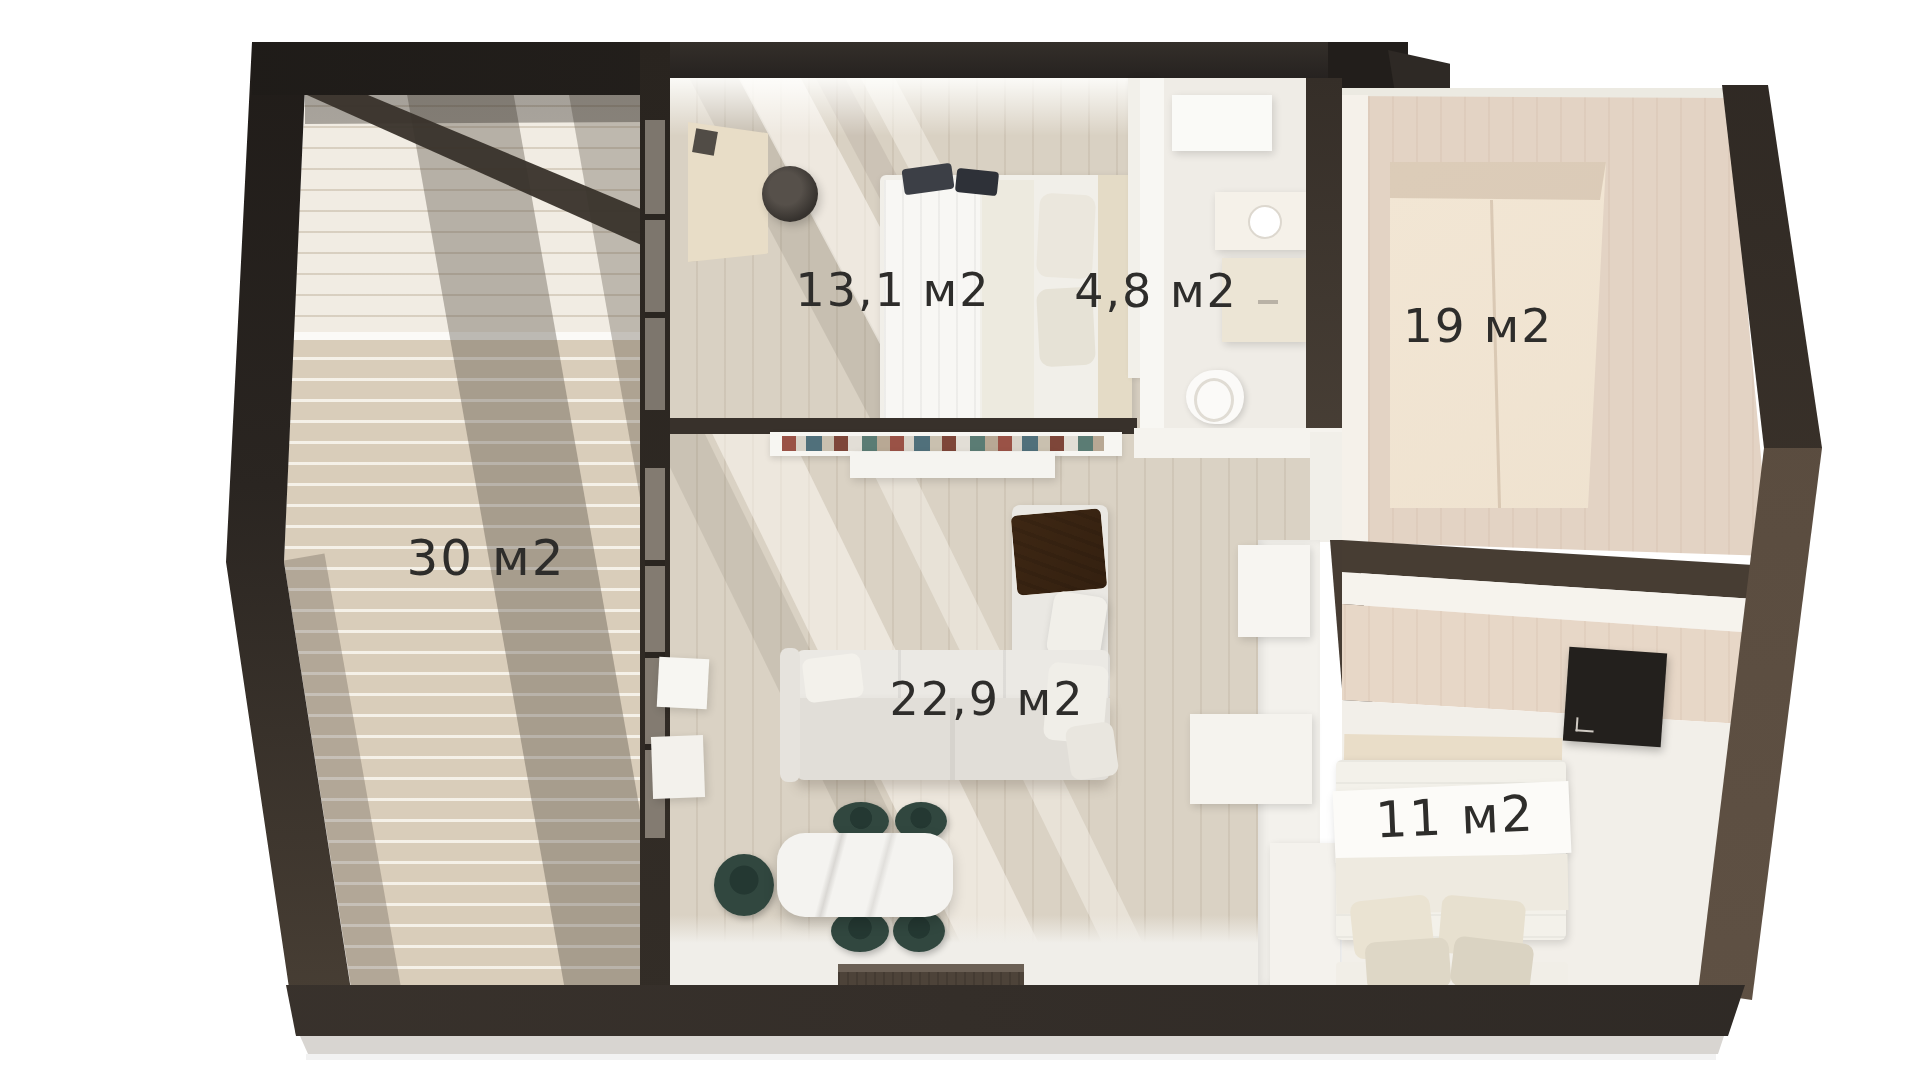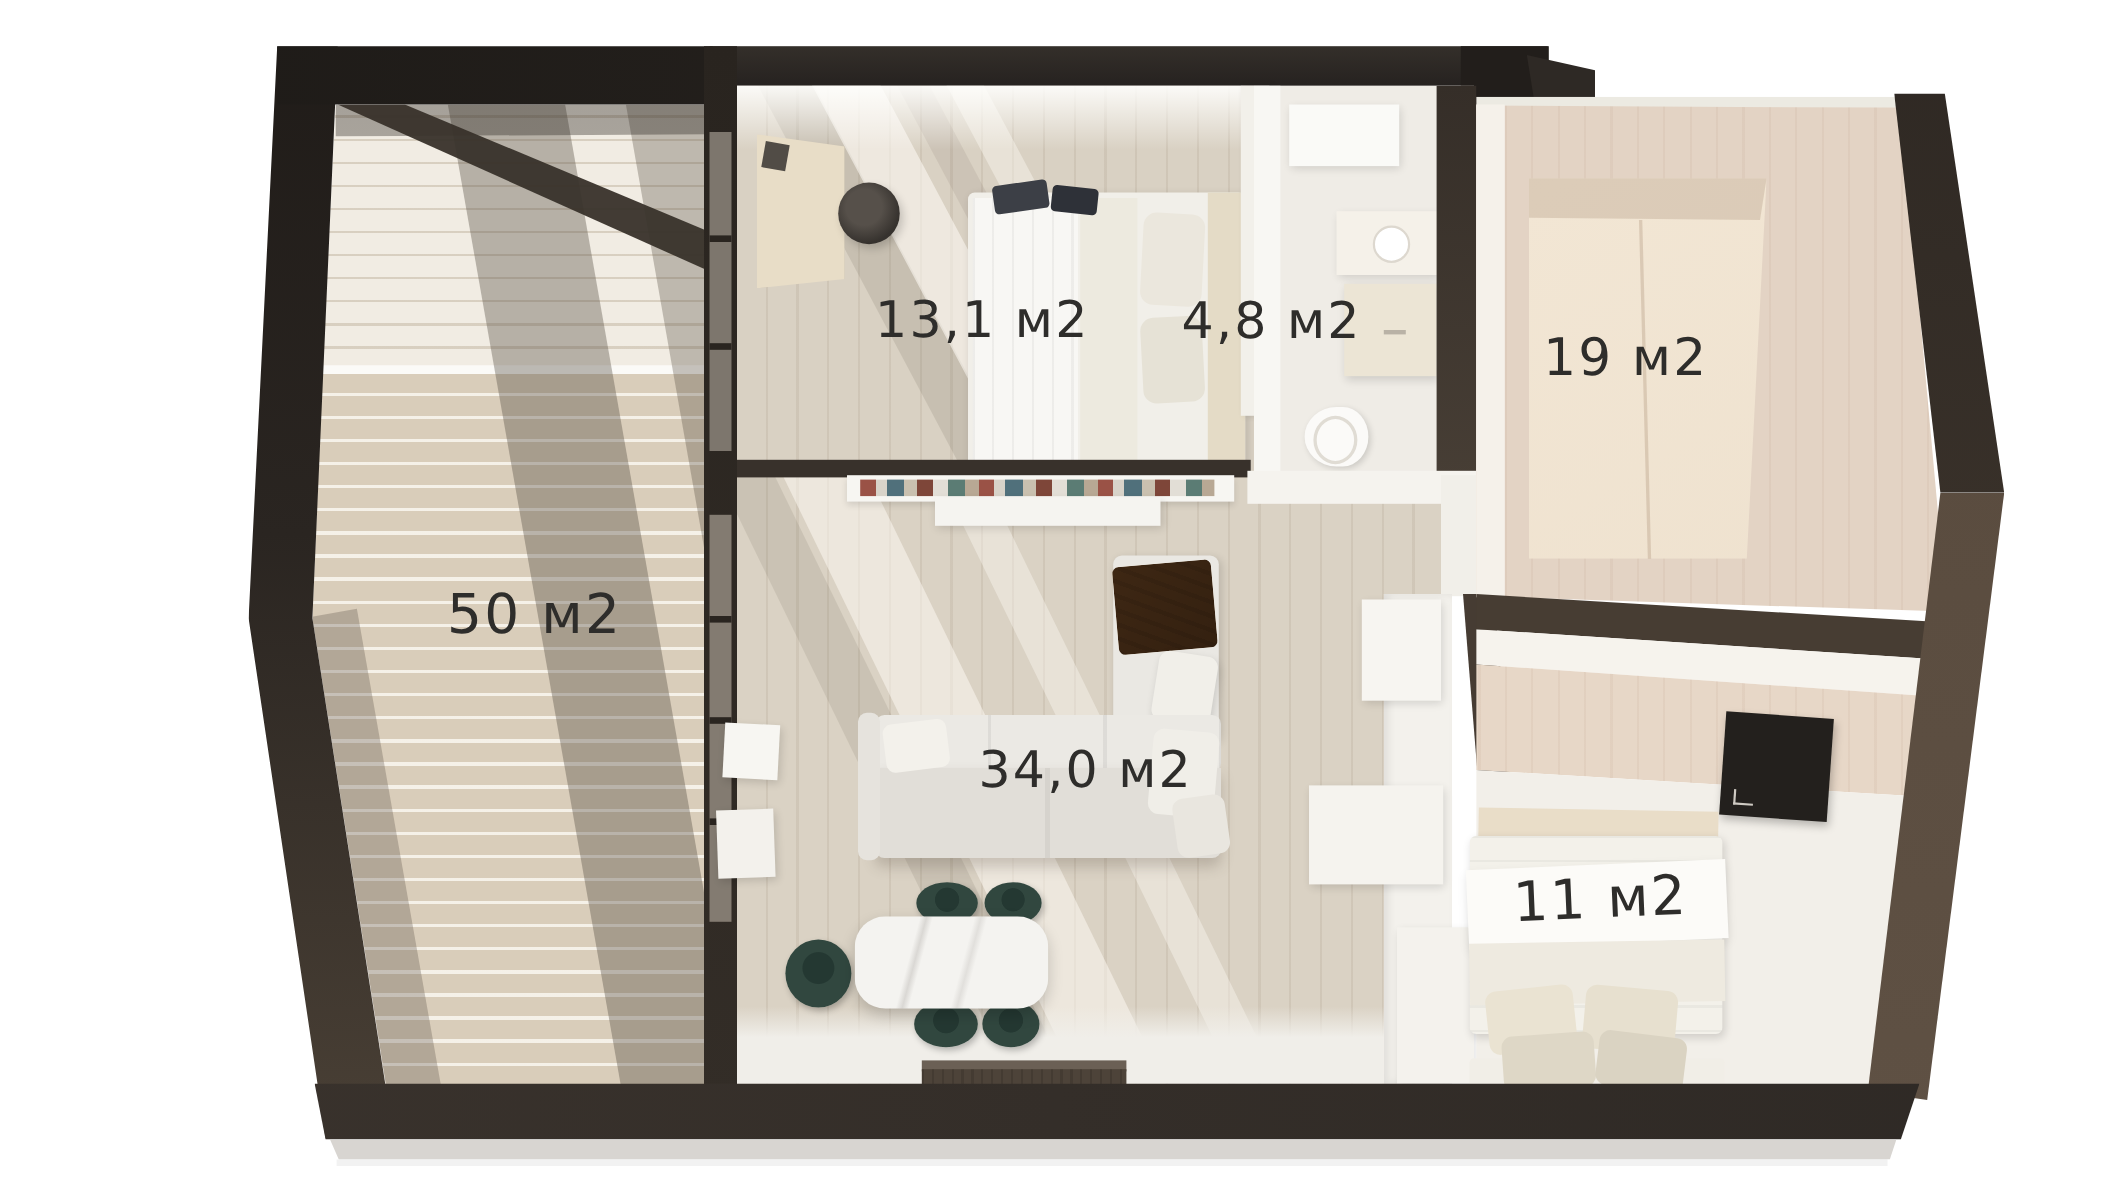--- a/index.html
+++ b/index.html
@@ -175,20 +175,20 @@
 
   <div class="full" style="clip-path:polygon(1722px 85px,1768px 85px,1822px 448px,1764px 448px);
               background:linear-gradient(to bottom,#2e2823,#453b31);"></div>
   <div class="full" style="clip-path:polygon(1764px 448px,1822px 448px,1752px 1000px,1698px 992px);
               background:linear-gradient(to bottom,#57493c,#5f5144);"></div>
   <div class="full" style="clip-path:polygon(286px 985px,1745px 985px,1728px 1036px,296px 1036px);
               background:linear-gradient(to right,#3a332d,#2e2925);"></div>
   <div class="full" style="clip-path:polygon(300px 1036px,1724px 1036px,1718px 1054px,308px 1054px);background:#d8d5d1;"></div>
   <div class="abs" style="left:306px;top:1054px;width:1410px;height:6px;background:rgba(0,0,0,.05);"></div>
 
-  <div class="area-label" style="left:486px;top:558px;font-size:50px;">50 м2</div>
+  <div class="area-label" style="left:486px;top:558px;font-size:50px;">30 м2</div>
   <div class="area-label" style="left:893px;top:290px;font-size:46px;">13,1 м2</div>
   <div class="area-label" style="left:1156px;top:291px;font-size:46px;">4,8 м2</div>
   <div class="area-label" style="left:1478px;top:325px;font-size:47px;">19 м2</div>
-  <div class="area-label" style="left:987px;top:699px;font-size:46px;">34,0 м2</div>
+  <div class="area-label" style="left:987px;top:699px;font-size:46px;">22,9 м2</div>
   <div class="area-label" style="left:1455px;top:817px;font-size:50px;transform:translate(-50%,-50%) rotate(-2.5deg);">11 м2</div>
 
 </div>
 
 </body></html>

